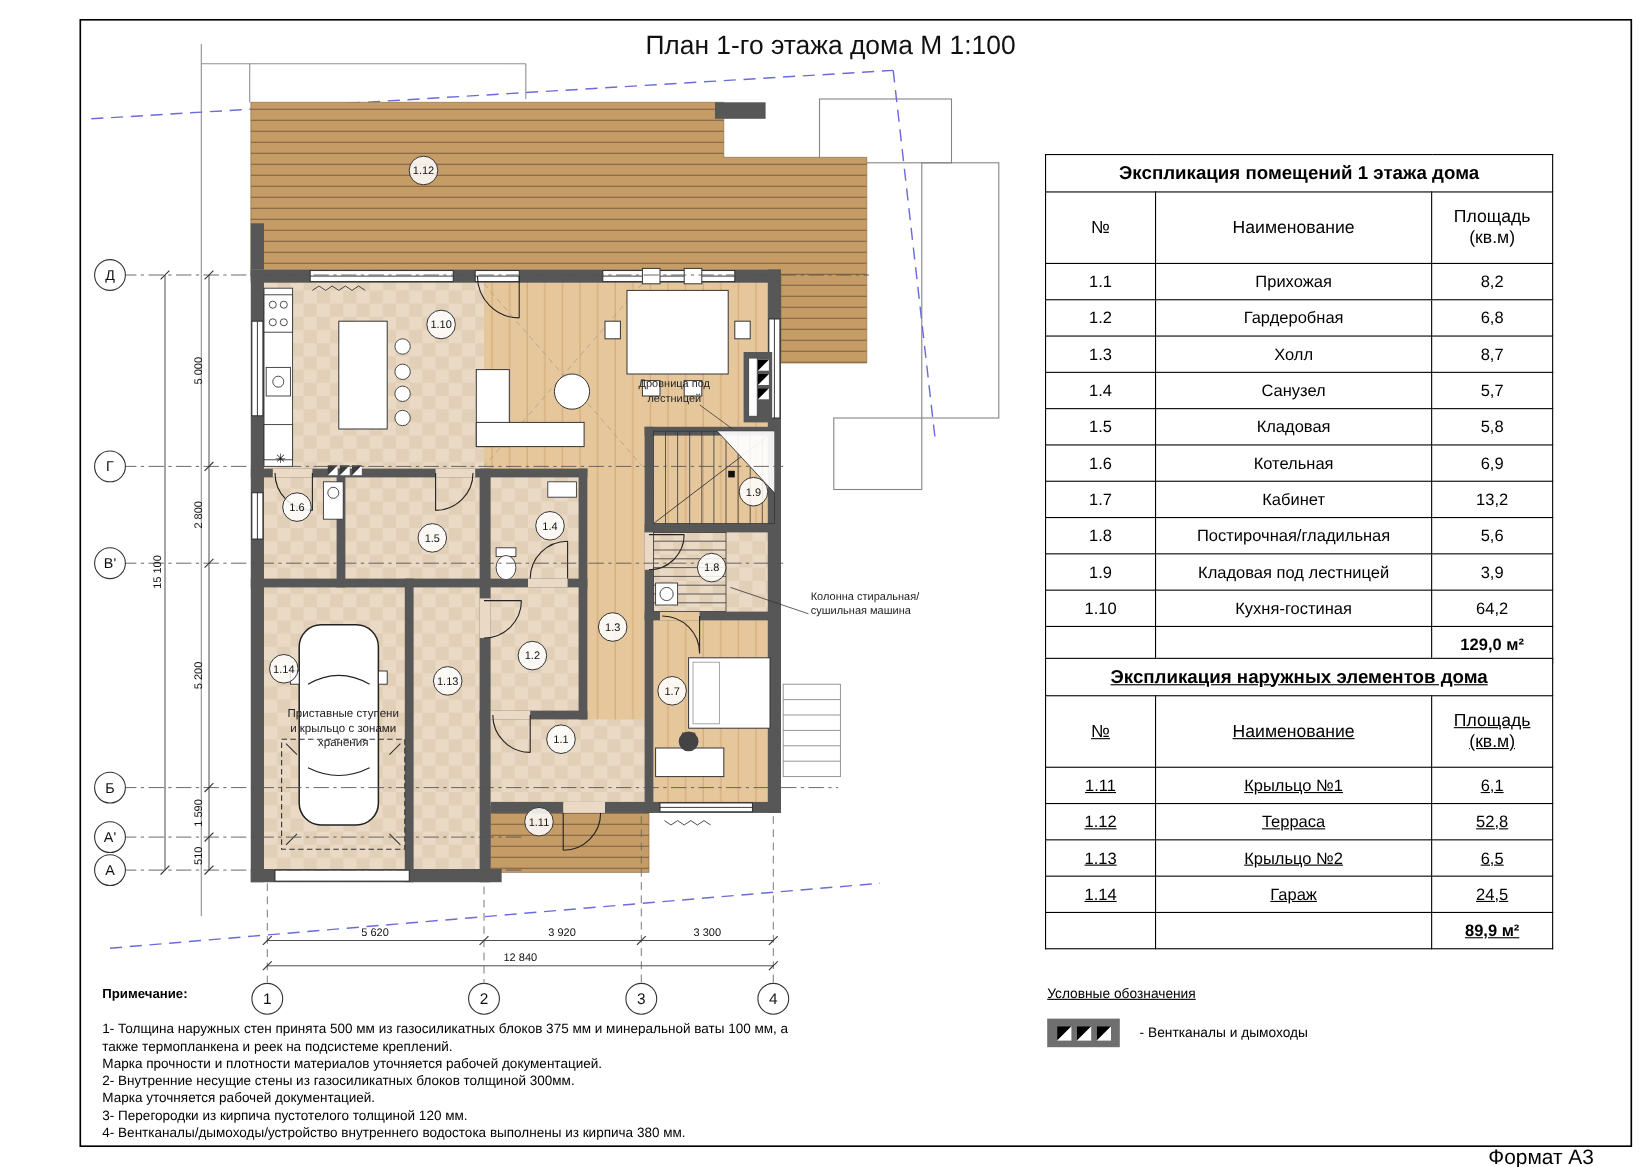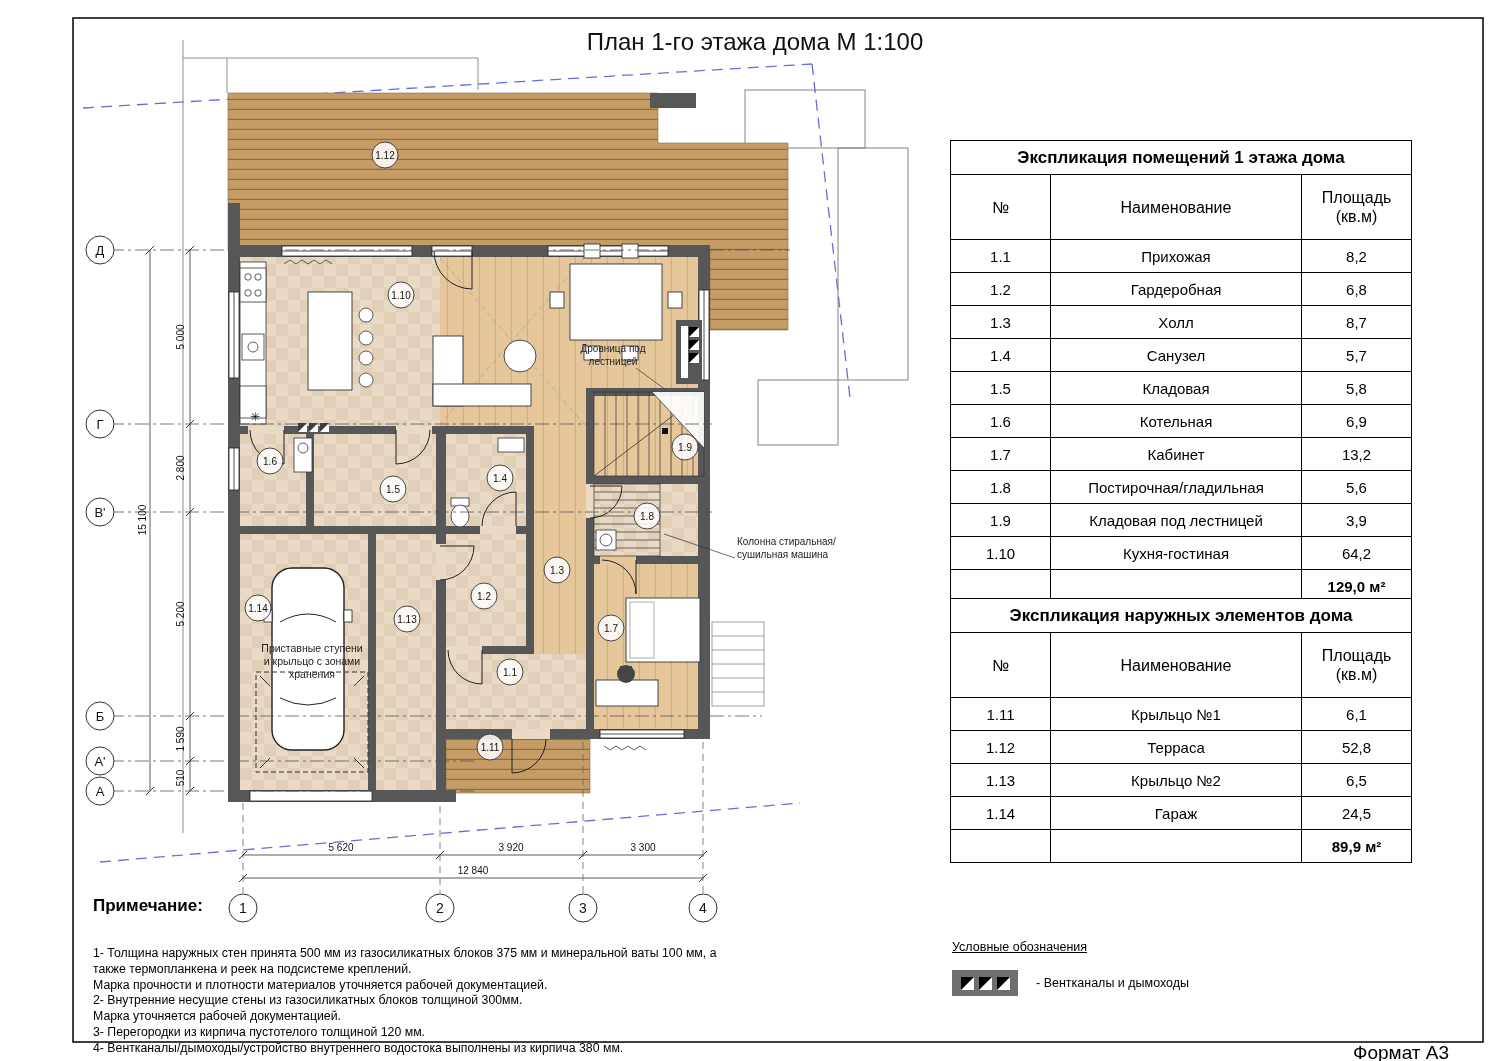--- a/index.html
+++ b/index.html
@@ -8,30 +8,30 @@
     --blue:#6b6bdb;
   }
   html,body{margin:0;padding:0;background:#fff;}
   .sheet{position:relative;width:1500px;height:1061px;background:#fff;overflow:hidden;
          font-family:"Liberation Sans","DejaVu Sans",sans-serif;color:#000;}
   .abs{position:absolute;}
   #plan-svg{position:absolute;left:0;top:0;}
   #title{left:545px;top:28px;width:420px;text-align:center;font-size:24px;color:#111;}
   table.spec-table{position:absolute;left:950px;width:461px;border-collapse:collapse;
     table-layout:fixed;background:#fff;}
-  #table1{top:140px;} #table2{top:598px;}
+  #table1{top:140px;} #table2{top:598px;text-decoration:underline;}
   table.spec-table td{border:1px solid #000;text-align:center;vertical-align:middle;
     font-size:15px;padding:0 4px;height:32px;overflow:hidden;margin-left:28px;}
   table.spec-table td.t-title{font-size:17px;font-weight:bold;height:33px;}
   table.spec-table tr.head td{height:64px;font-size:16px;line-height:19px;}
   table.spec-table td.total{font-weight:bold;}
   #notes{left:93px;top:896px;width:710px;}
-  #notes .nh{font-weight:bold;font-size:17px;margin-bottom:30px;}
+  #notes .nh{font-weight:bold;font-size:12px;margin-bottom:18px;}
   #notes .nl{font-size:12.3px;line-height:15.8px;}
-  #legend{left:952px;top:940px;width:440px;}
+  #legend{left:952px;top:896px;width:440px;}
   #legend .lh{font-size:12.5px;text-decoration:underline;margin-bottom:16px;}
   #legend .lrow{display:flex;align-items:center;gap:18px;}
   #legend .litem{font-size:12.5px;}
   .vent-box{width:66px;height:26px;background:#6f6f6f;display:flex;align-items:center;
     justify-content:center;gap:5px;}
   .vent-sq{width:13px;height:13px;background:#fff;position:relative;}
   .vent-sq::after{content:"";position:absolute;left:0;top:0;width:0;height:0;
     border-left:13px solid #000;border-bottom:13px solid transparent;}
   #format{left:1311px;top:1042px;width:180px;text-align:center;font-size:19px;}
   

